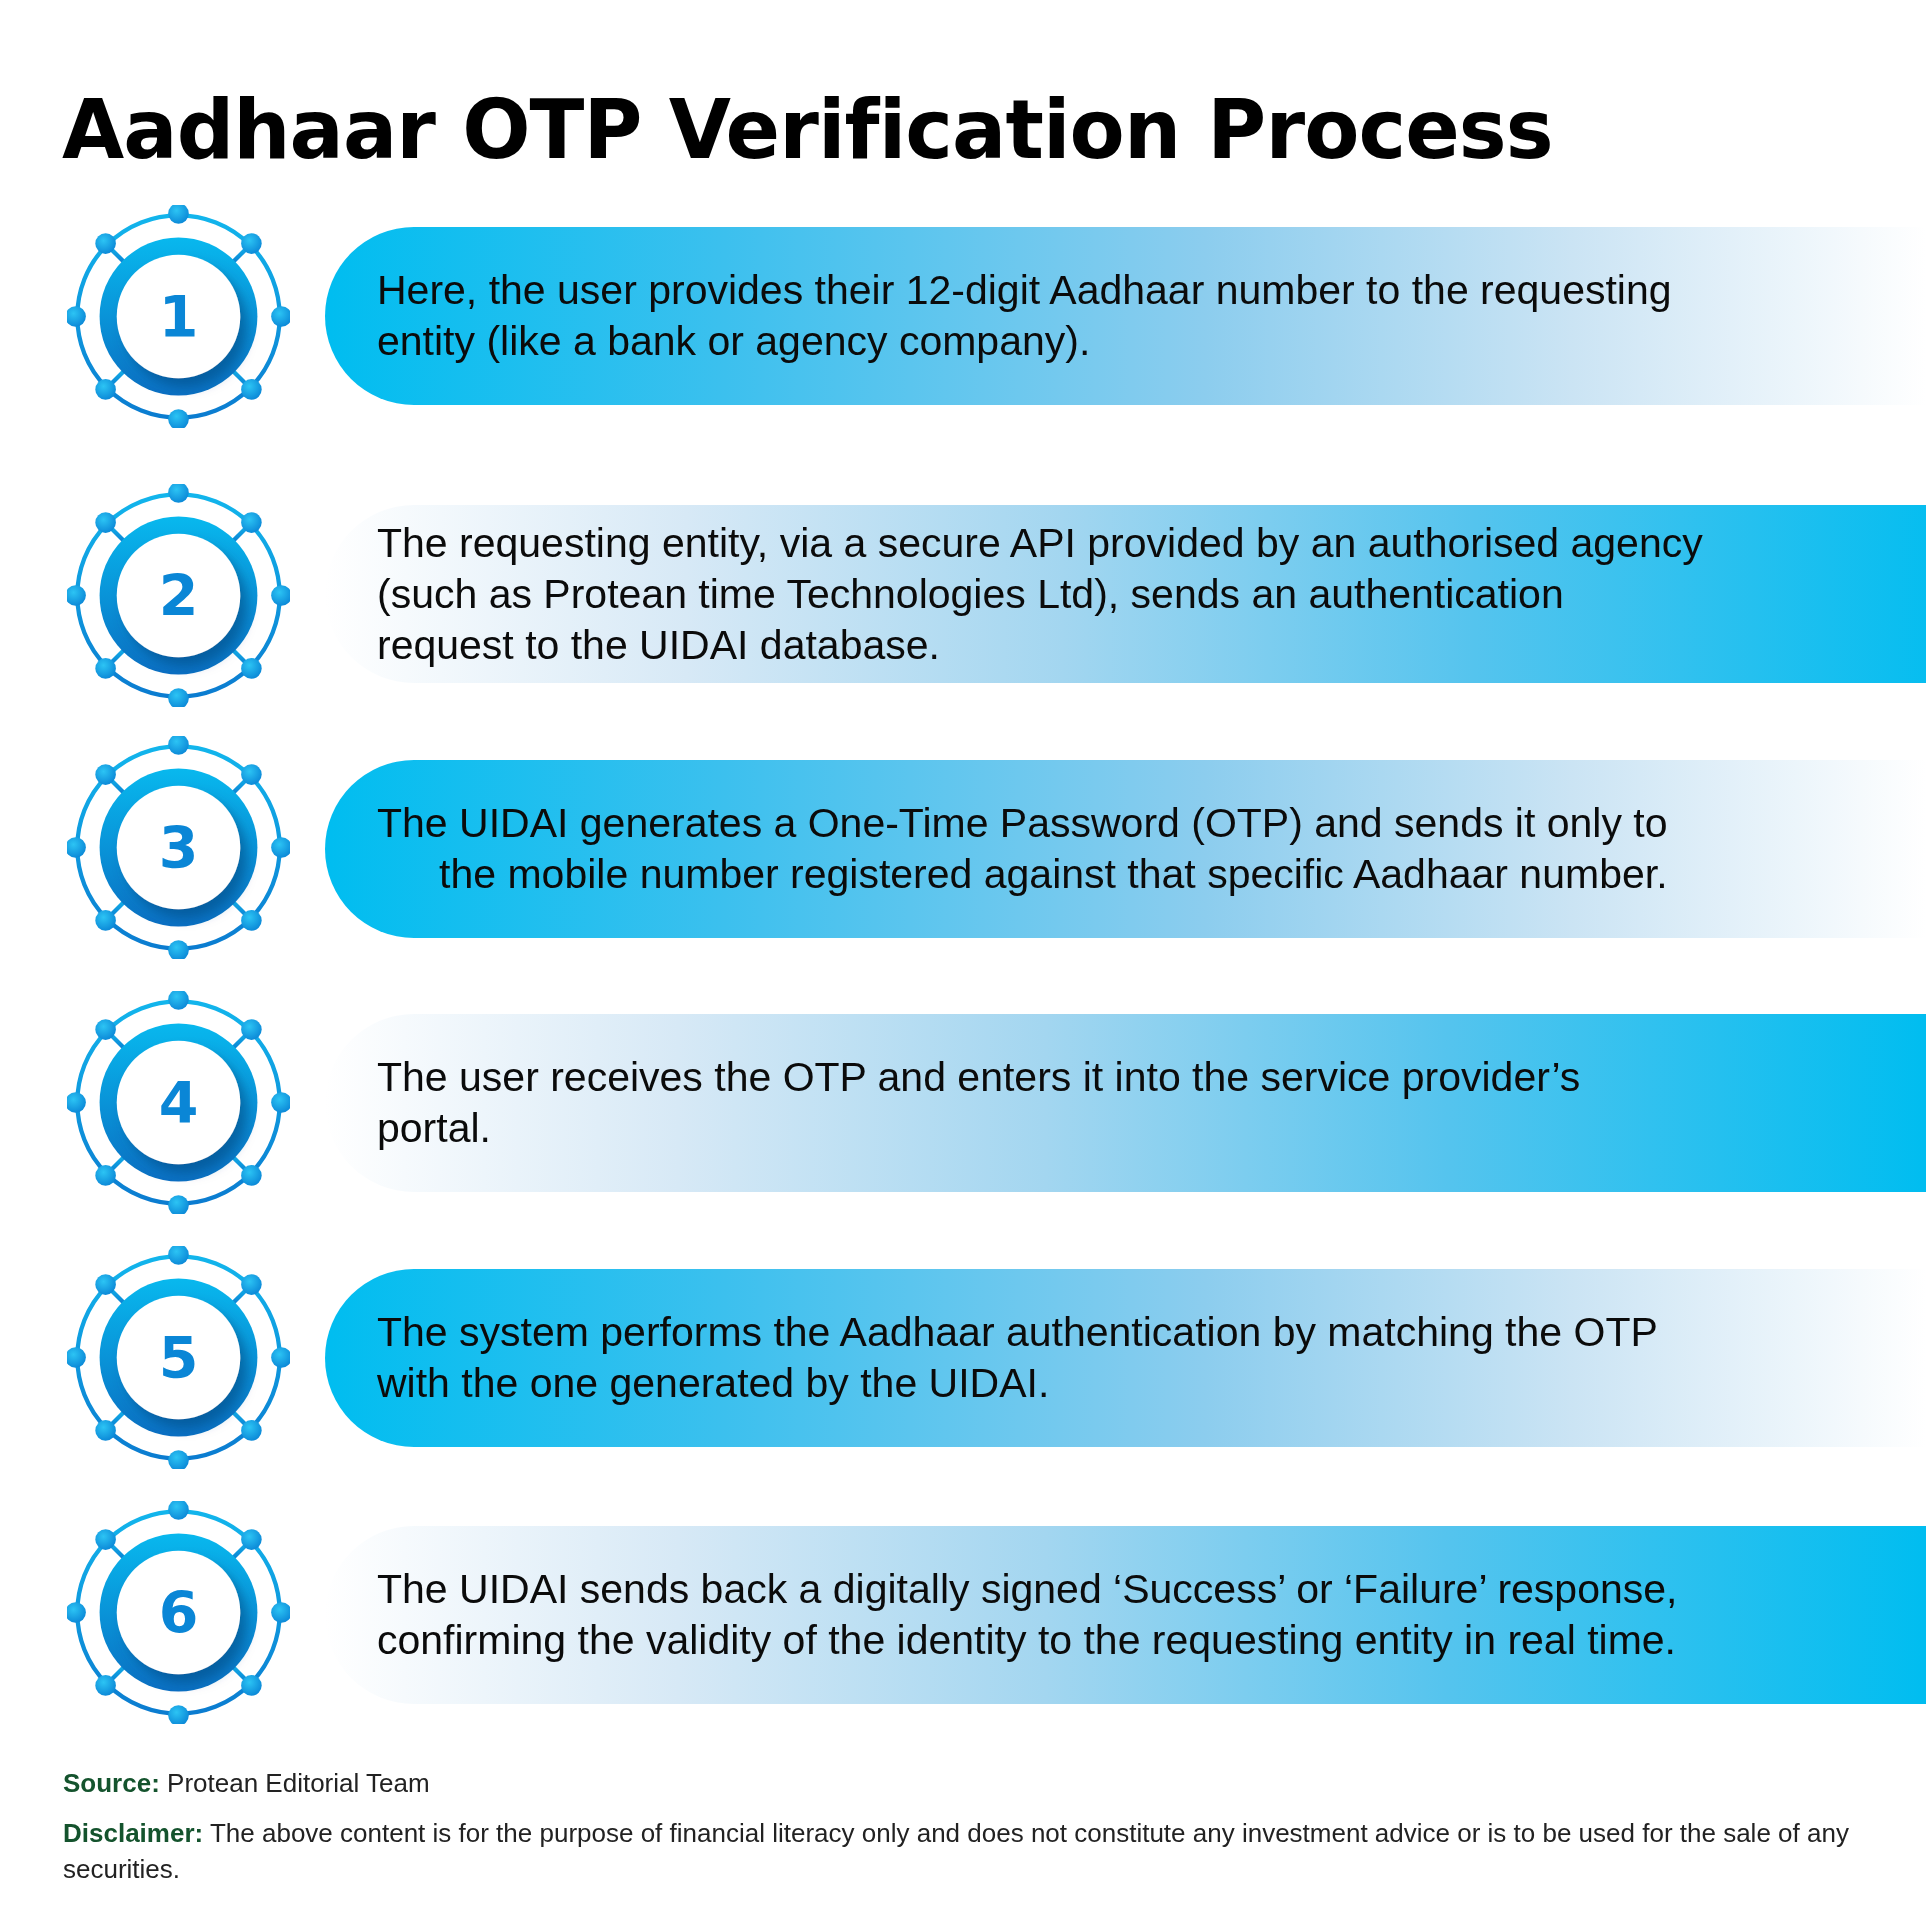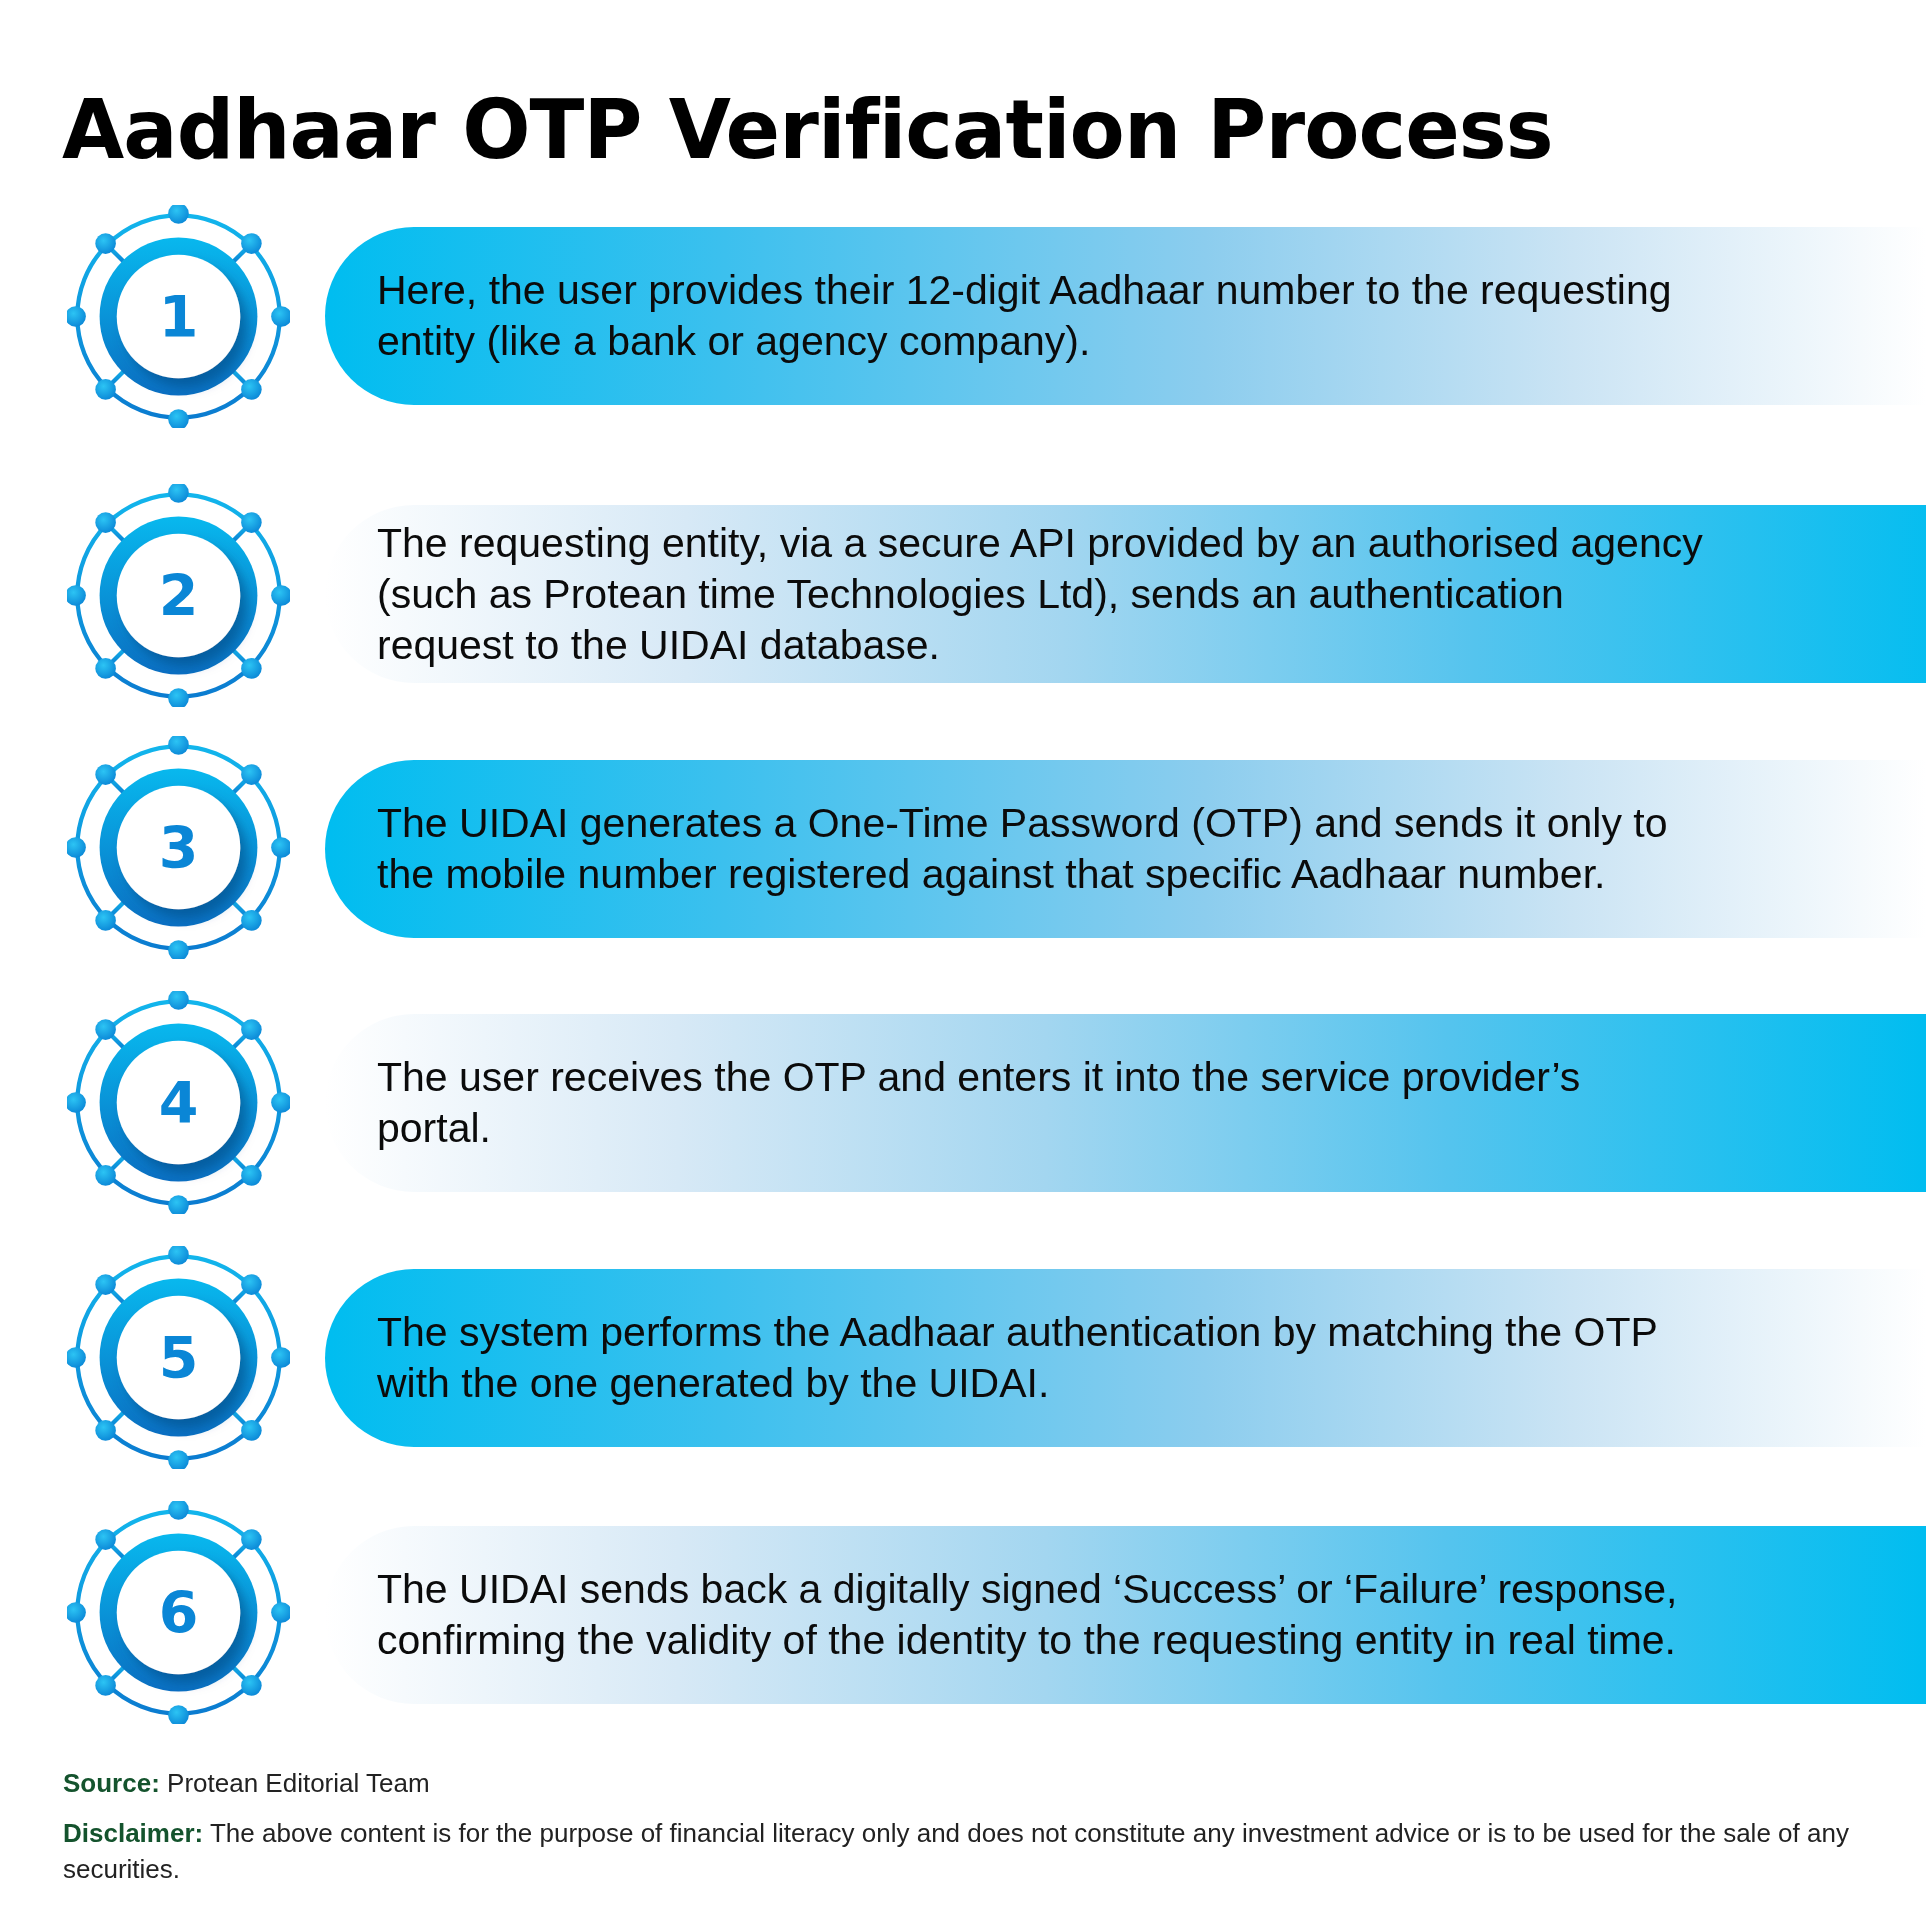--- a/index.html
+++ b/index.html
@@ -115,21 +115,21 @@
     </div>
   </div>
 </div>
 <div class="icon" style="top:484px;">
   <svg viewBox="0 0 260 260">
       <use href="#netIcon"></use>
     </svg>
   <div class="num">2</div>
 </div>
 
-<div class="step" style="top:760px;">
+<div class="step" style="top:760px;text-align:right;">
   <div class="banner odd" style="top:0;"></div>
   <div class="step-text" style="top:0;">
     <div>
       <span>The UIDAI generates a One-Time Password (OTP) and sends it only to</span>
       <span>the mobile number registered against that specific Aadhaar number.</span>
     </div>
   </div>
 </div>
 <div class="icon" style="top:736px;">
   <svg viewBox="0 0 260 260">

